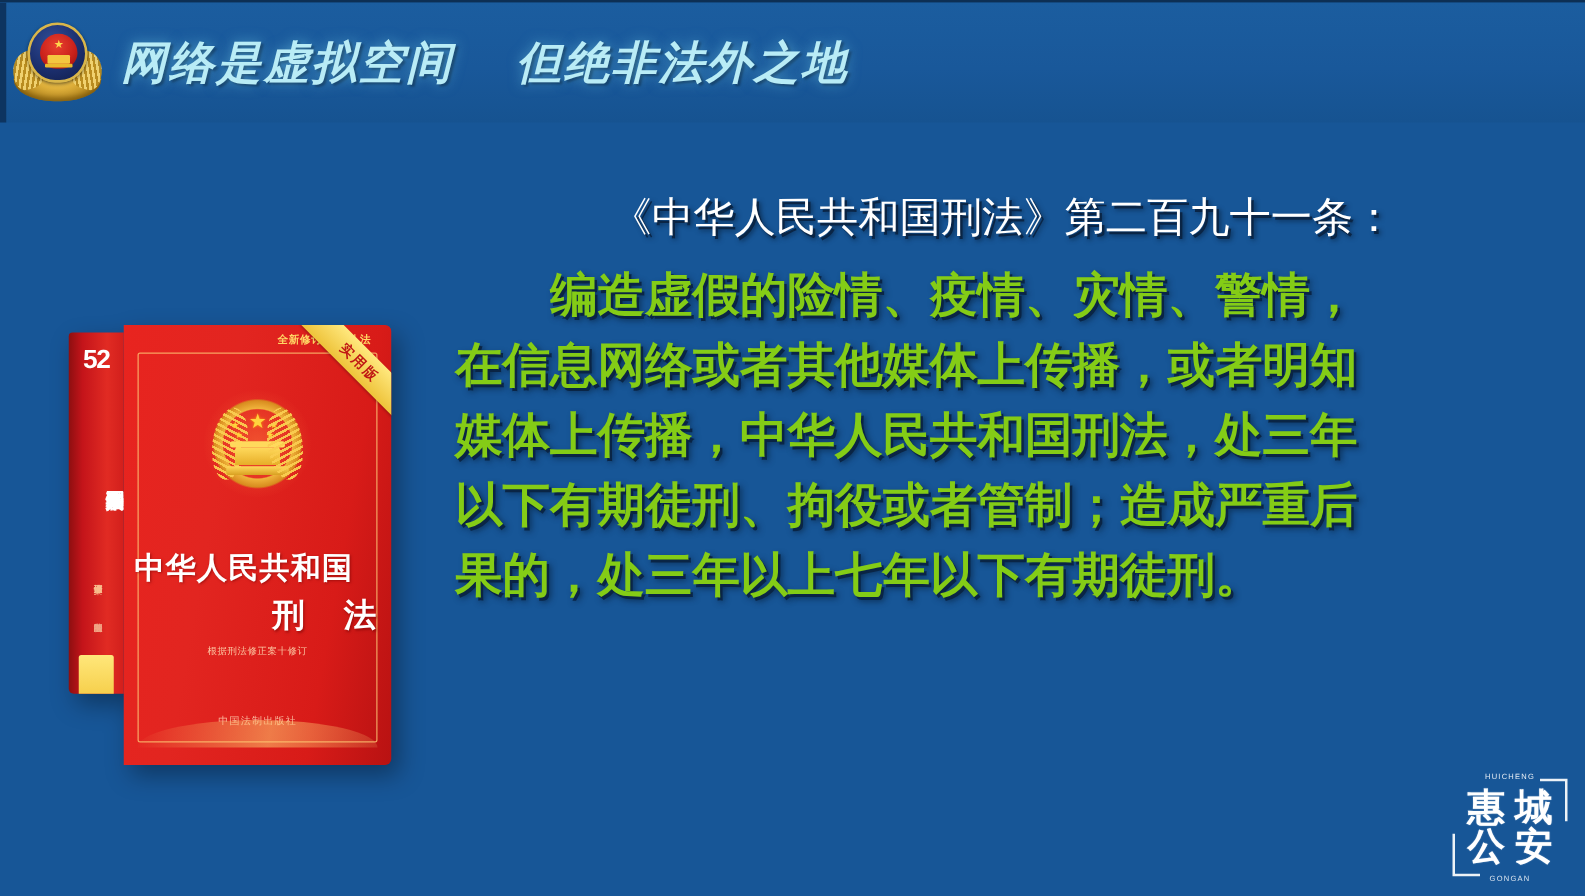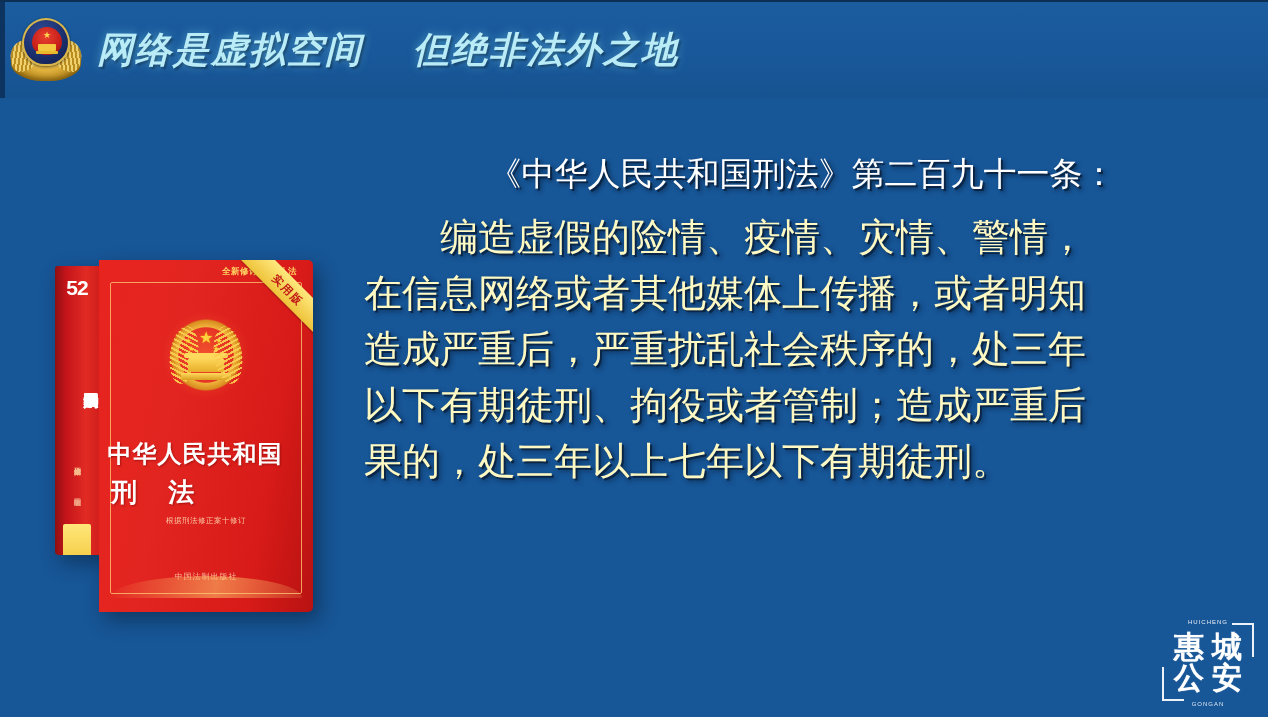--- a/index.html
+++ b/index.html
@@ -302,21 +302,21 @@
     color: #fff;
     font-size: 24px;
     font-weight: bold;
     letter-spacing: 1px;
     text-shadow: 1px 1px 2px rgba(110,0,0,.5);
   }
   .front-title2 {
     position: absolute;
     left: 0; top: 215px;
     width: 214px;
-    text-align: left;
+    text-align: right;
     color: #fff;
     font-size: 26px;
     font-weight: bold;
     letter-spacing: 12px;
     text-indent: 12px;
     text-shadow: 1px 1px 2px rgba(110,0,0,.5);
   }
   .front-sub {
     position: absolute;
     left: 0; top: 256px;
@@ -357,23 +357,23 @@
     font-weight: normal;
     letter-spacing: 0px;
     text-align: center;
     white-space: nowrap;
     text-shadow:
       2px 2px 0 rgba(10,35,65,.92),
       3px 3px 4px rgba(5,25,50,.75);
     margin-bottom: 12px;
   }
   .law-line {
-    color: #fef9c3;
+    color: #84cc16;
     font-size: 38px;
-    font-weight: normal;
+    font-weight: bold;
     line-height: 56px;
     letter-spacing: 0px;
     white-space: nowrap;
     text-shadow:
       2px 2px 0 rgba(10,35,65,.92),
       3px 3px 5px rgba(5,25,50,.7);
   }
   .law-line.indent { text-indent: 76px; }
 
   
@@ -495,21 +495,21 @@
       <div class="front-sub">根据刑法修正案十修订</div>
       <div class="front-pub">中国法制出版社</div>
       <div class="front-swoosh"></div>
     </div>
   </div>
 
   <div id="law-panel">
     <div id="law-title">《中华人民共和国刑法》第二百九十一条：</div>
     <div class="law-line indent">编造虚假的险情、疫情、灾情、警情，</div>
     <div class="law-line">在信息网络或者其他媒体上传播，或者明知</div>
-    <div class="law-line">造成严重后，严重扰乱社会秩序的，处三年</div>
+    <div class="law-line">媒体上传播，中华人民共和国刑法，处三年</div>
     <div class="law-line">以下有期徒刑、拘役或者管制；造成严重后</div>
     <div class="law-line">果的，处三年以上七年以下有期徒刑。</div>
   </div>
 
   <div id="watermark">
     <div class="wm-pinyin">HUICHENG</div>
     <div class="wm-frame-tr"></div>
     <div class="wm-frame-bl"></div>
     <div class="wm-chars">
       <span>惠</span>

